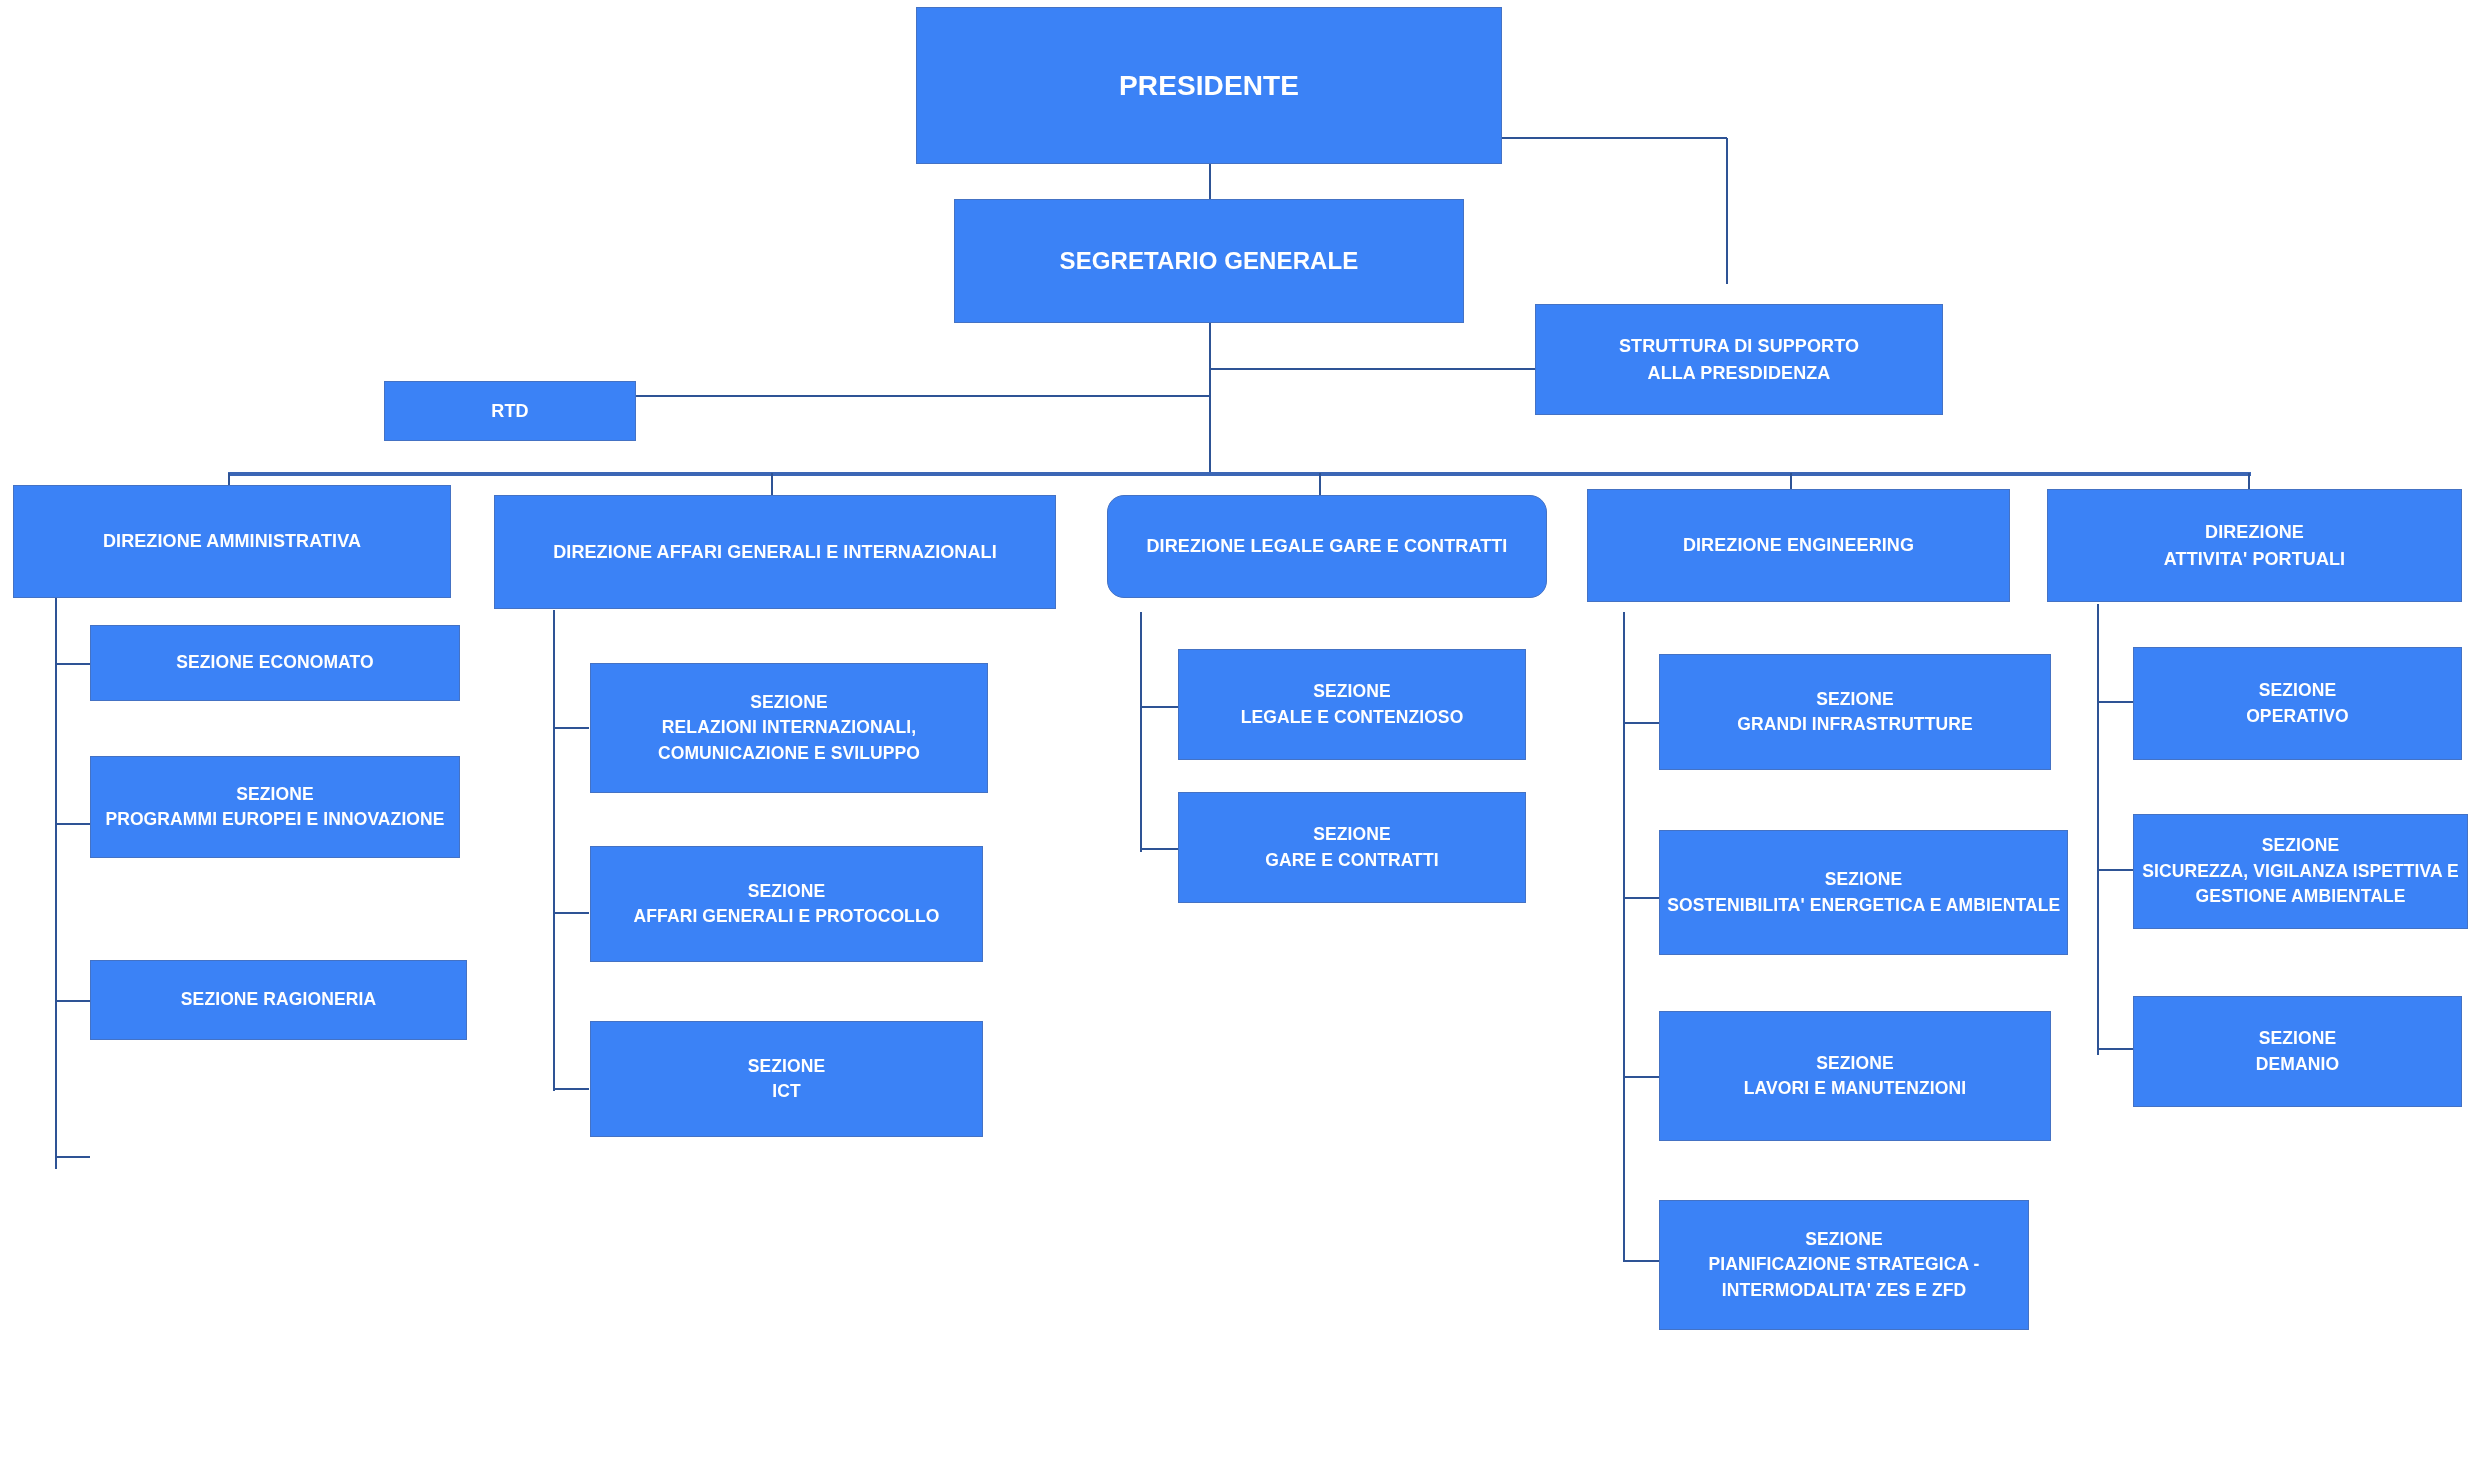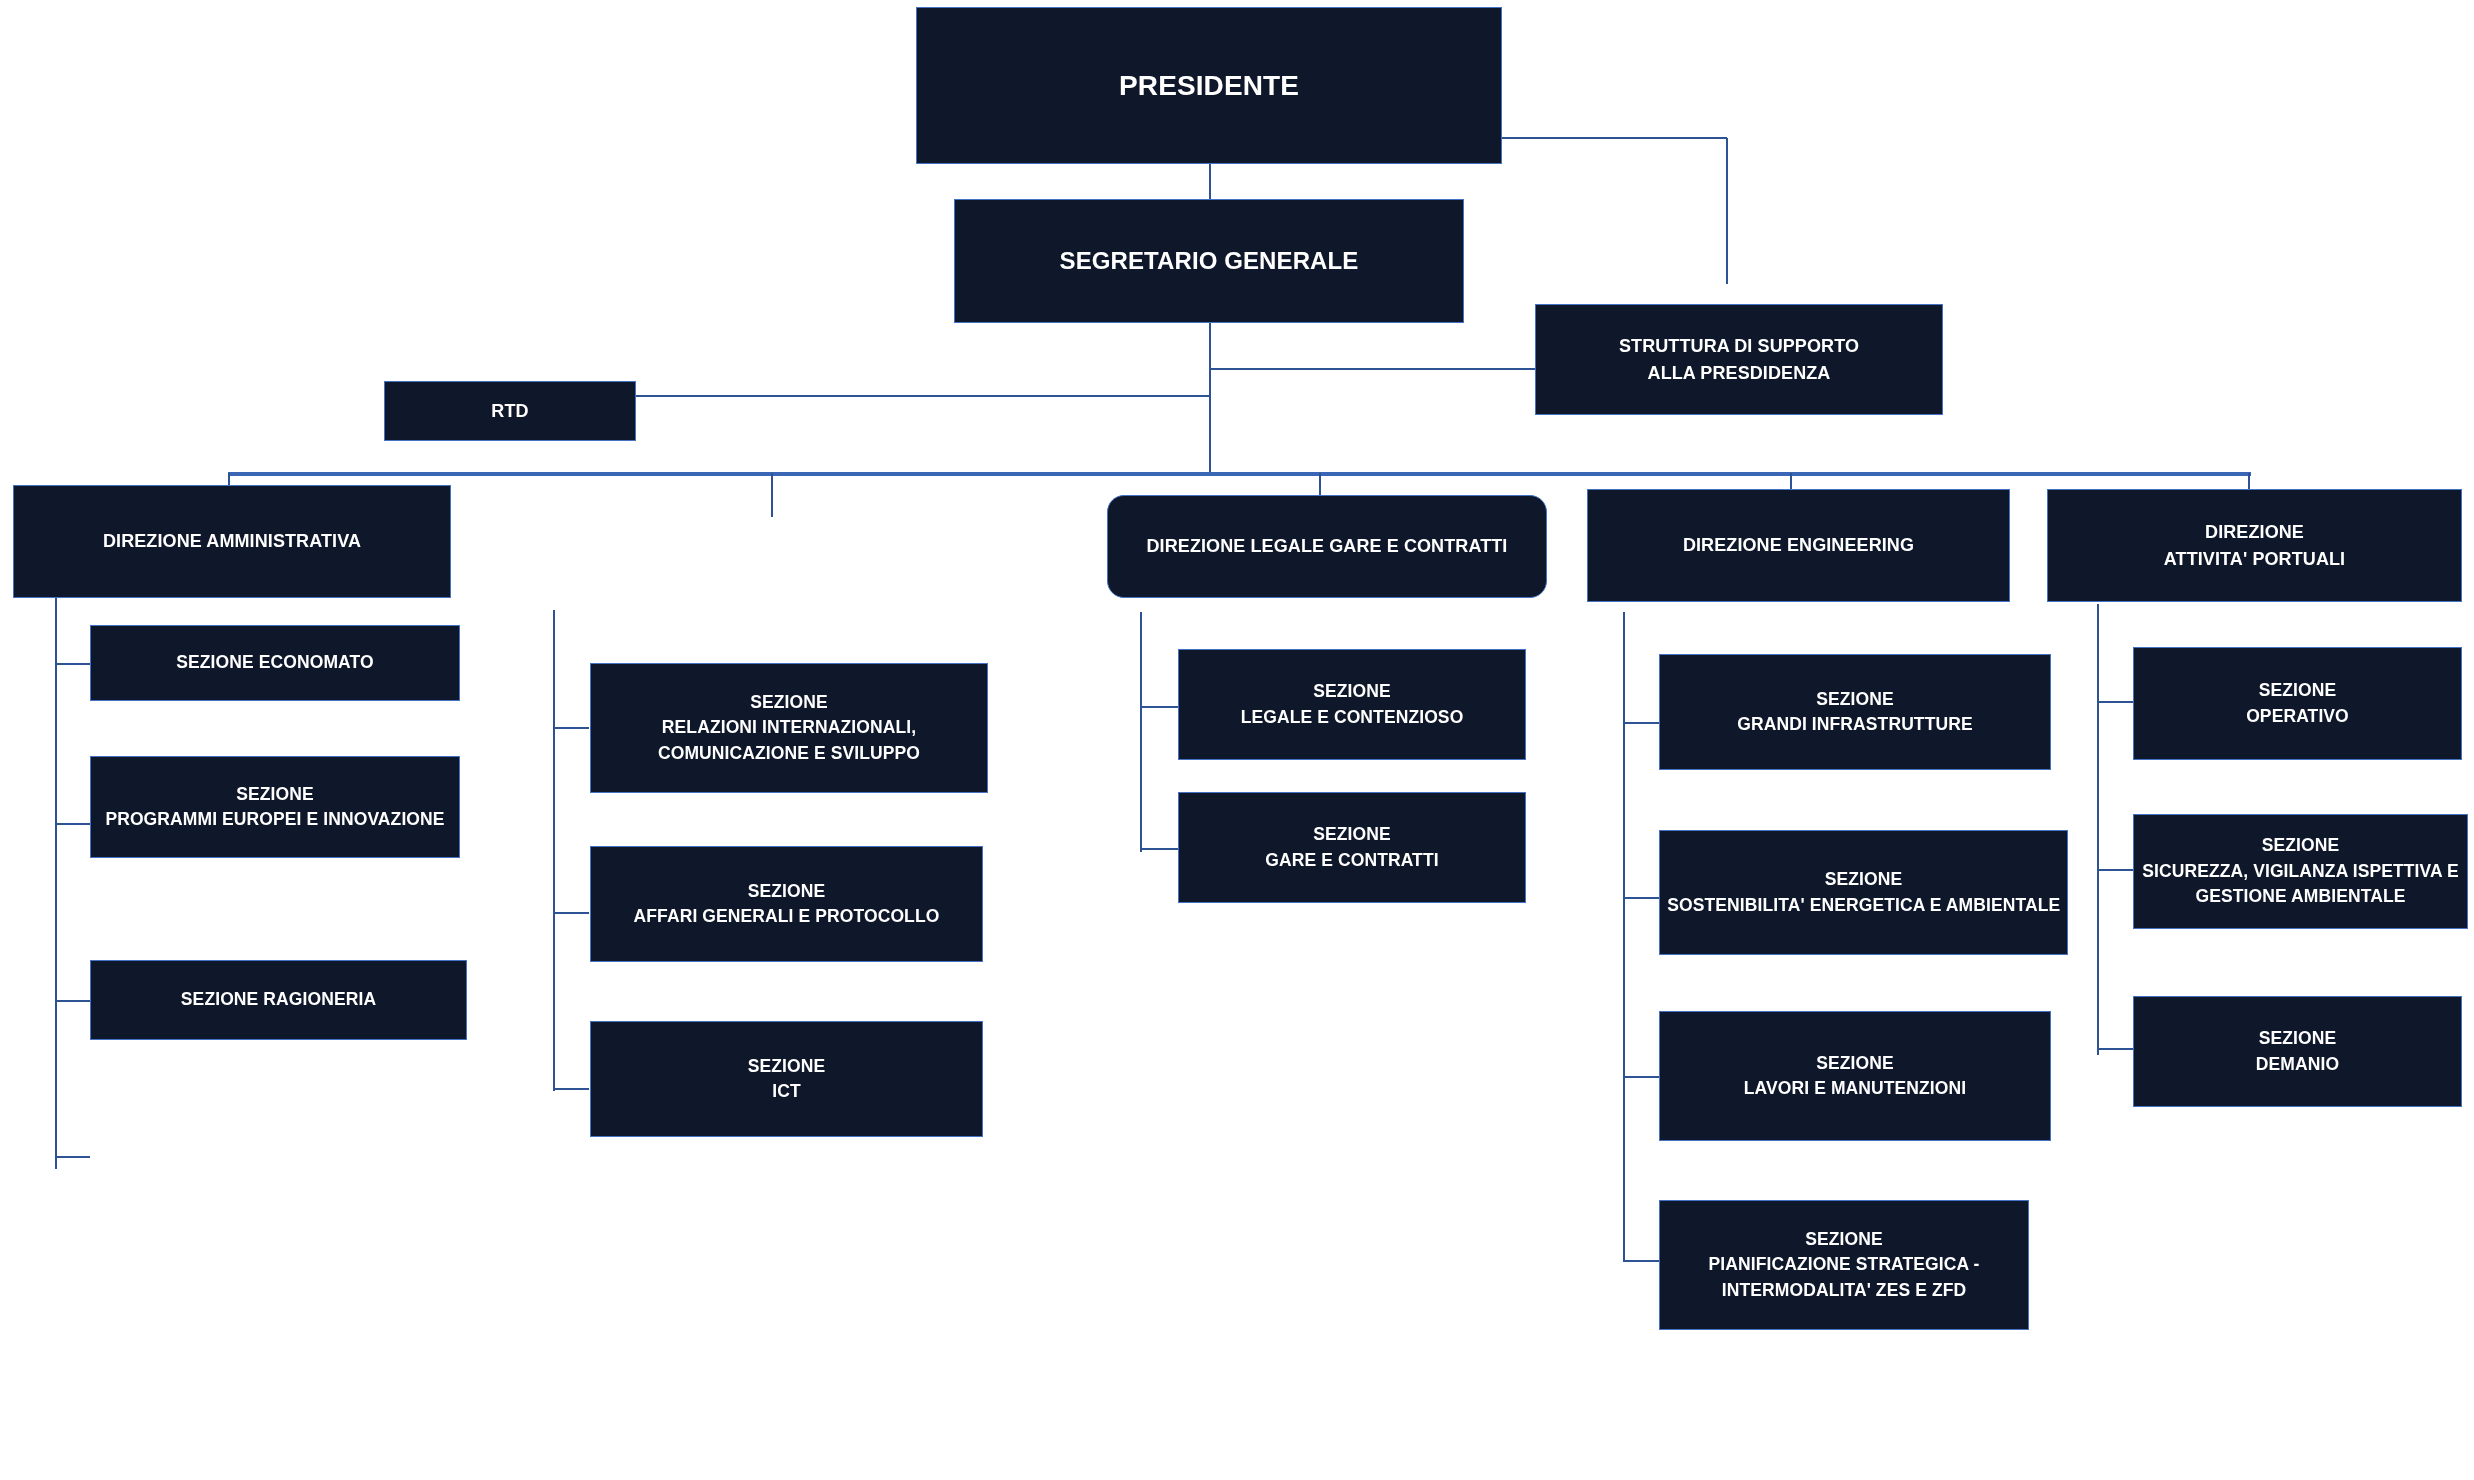--- a/index.html
+++ b/index.html
@@ -13,21 +13,21 @@
   }
   #chart-root {
     position: relative;
     width: 2475px;
     height: 1480px;
     background: #ffffff;
     overflow: hidden;
   }
   .node {
     position: absolute;
-    background: #0f172a;
+    background: #3b82f6;
     color: #ffffff;
     display: flex;
     align-items: center;
     justify-content: center;
     text-align: center;
     font-weight: bold;
     letter-spacing: 0.1px;
     line-height: 1.45;
     box-sizing: border-box;
     padding: 2.9px 7.3px;
@@ -142,20 +142,25 @@
       <span class="ln">SEZIONE</span>
       <span class="ln">PROGRAMMI EUROPEI E INNOVAZIONE</span>
     </span>
   </div>
   <div class="node lvl-section" style="left:90px; top:960px; width:377px; height:80px;">
     <span class="lines">
       <span class="ln">SEZIONE RAGIONERIA</span>
     </span>
   </div>
 
+  <div class="node lvl-direction" style="left:494px; top:495px; width:562px; height:114px;">
+    <span class="lines">
+      <span class="ln">DIREZIONE AFFARI GENERALI E INTERNAZIONALI</span>
+    </span>
+  </div>
   <div class="node lvl-section" style="left:590px; top:663px; width:398px; height:130px;">
     <span class="lines">
       <span class="ln">SEZIONE</span>
       <span class="ln">RELAZIONI INTERNAZIONALI,</span>
       <span class="ln">COMUNICAZIONE E SVILUPPO</span>
     </span>
   </div>
   <div class="node lvl-section" style="left:590px; top:846px; width:393px; height:116px;">
     <span class="lines">
       <span class="ln">SEZIONE</span>

